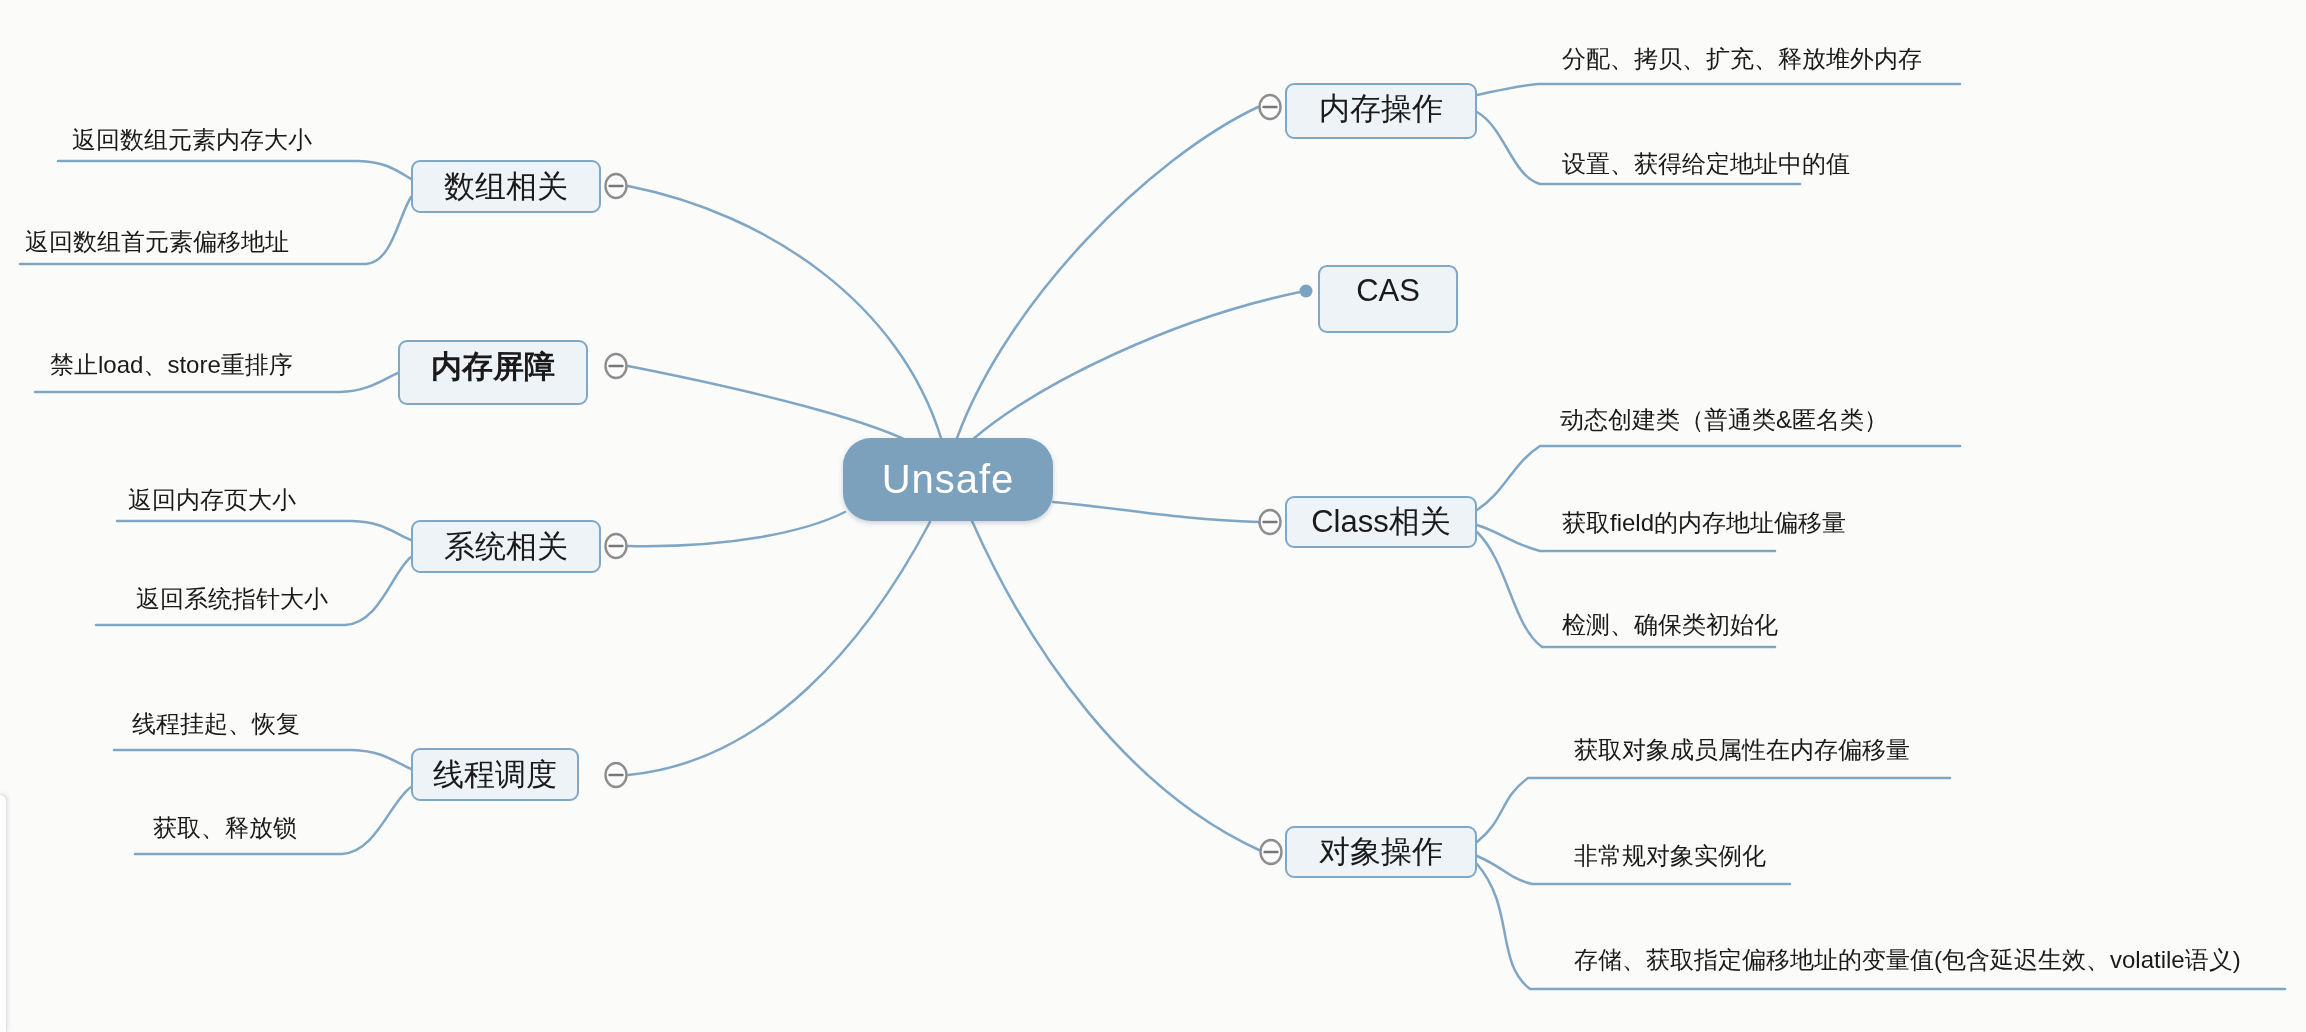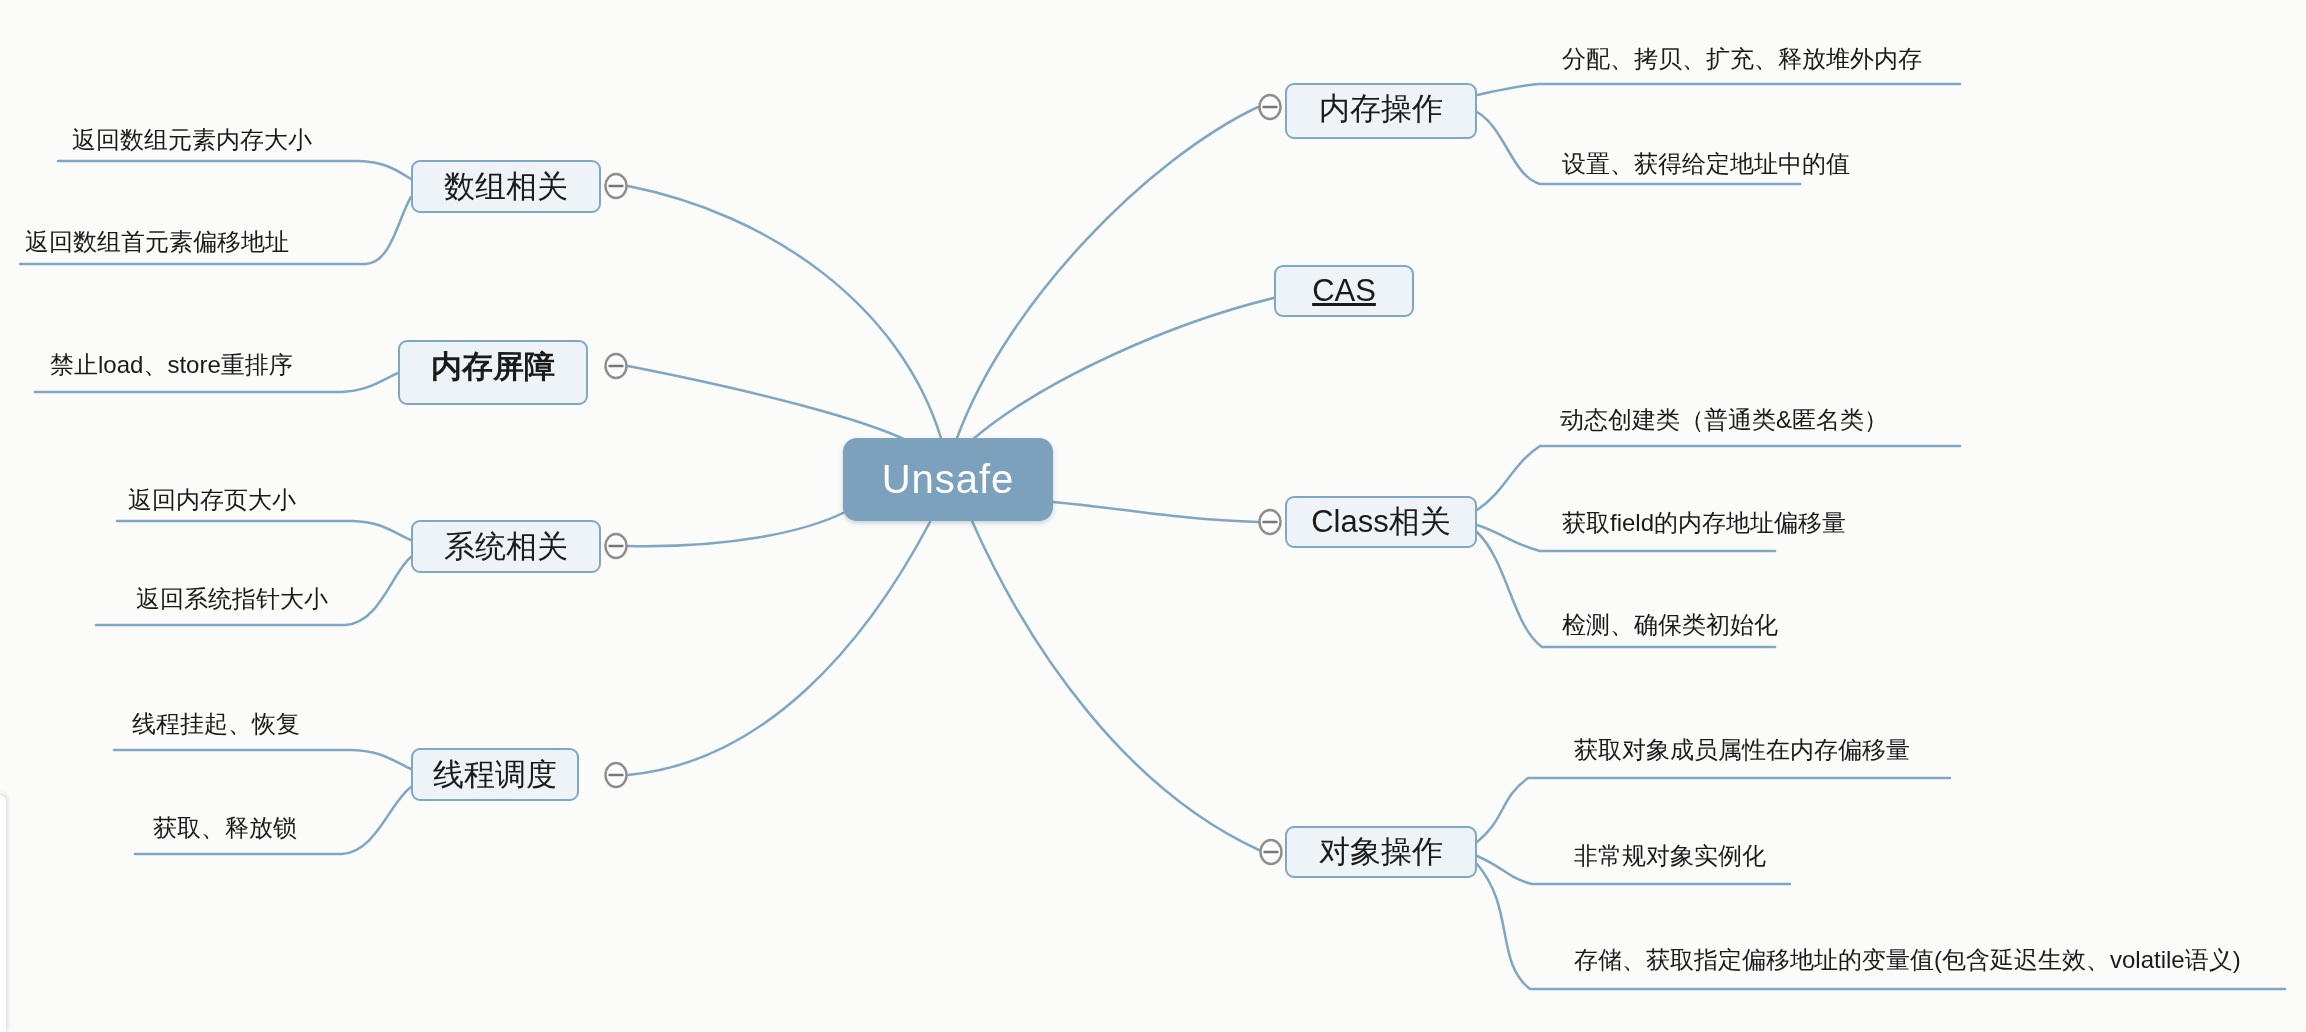--- a/index.html
+++ b/index.html
@@ -32,21 +32,21 @@
     text-align:center;
     font-size:31px;
     color:var(--leaf-text);
     white-space:nowrap;
     cursor:default;
   }
   .center-topic{
     position:absolute;z-index:2;
     left:843px;top:438px;width:210px;height:83px;
     background:var(--center-fill);
-    border-radius:14px;
+    border-radius:28px;
     color:var(--center-text);
     font-size:40px;
     letter-spacing:1px;
     text-align:center;
     line-height:83px;
     box-shadow:0 2px 5px rgba(60,80,100,0.25);
     white-space:nowrap;
   }
   .leaf{
     position:absolute;z-index:2;
@@ -129,21 +129,21 @@
 </svg>
 
 <div class="center-topic">Unsafe</div>
 
 <div class="topic" style="left:411px;top:160px;width:190px;height:53px;line-height:49px;">数组相关</div>
 <div class="topic" style="left:398px;top:340px;width:190px;height:65px;line-height:49px;font-weight:bold;">内存屏障</div>
 <div class="topic" style="left:411px;top:520px;width:190px;height:53px;line-height:49px;">系统相关</div>
 <div class="topic" style="left:411px;top:748px;width:168px;height:53px;line-height:49px;">线程调度</div>
 
 <div class="topic" style="left:1285px;top:83px;width:192px;height:56px;line-height:48px;">内存操作</div>
-<div class="topic" style="left:1274px;top:265px;width:140px;height:52px;line-height:48px;text-decoration:underline;">CAS</div>
+<div class="topic" style="left:1318px;top:265px;width:140px;height:68px;line-height:48px;">CAS</div>
 <div class="topic" style="left:1285px;top:496px;width:192px;height:52px;line-height:48px;">Class相关</div>
 <div class="topic" style="left:1285px;top:826px;width:192px;height:52px;line-height:48px;">对象操作</div>
 
 <div class="leaf" style="left:72px;top:124px;">返回数组元素内存大小</div>
 <div class="leaf" style="left:25px;top:226px;">返回数组首元素偏移地址</div>
 <div class="leaf" style="left:50px;top:349px;">禁止load、store重排序</div>
 <div class="leaf" style="left:128px;top:484px;">返回内存页大小</div>
 <div class="leaf" style="left:112px;top:583px;margin-left:24px;">返回系统指针大小</div>
 <div class="leaf" style="left:132px;top:708px;">线程挂起、恢复</div>
 <div class="leaf" style="left:153px;top:812px;">获取、释放锁</div>

